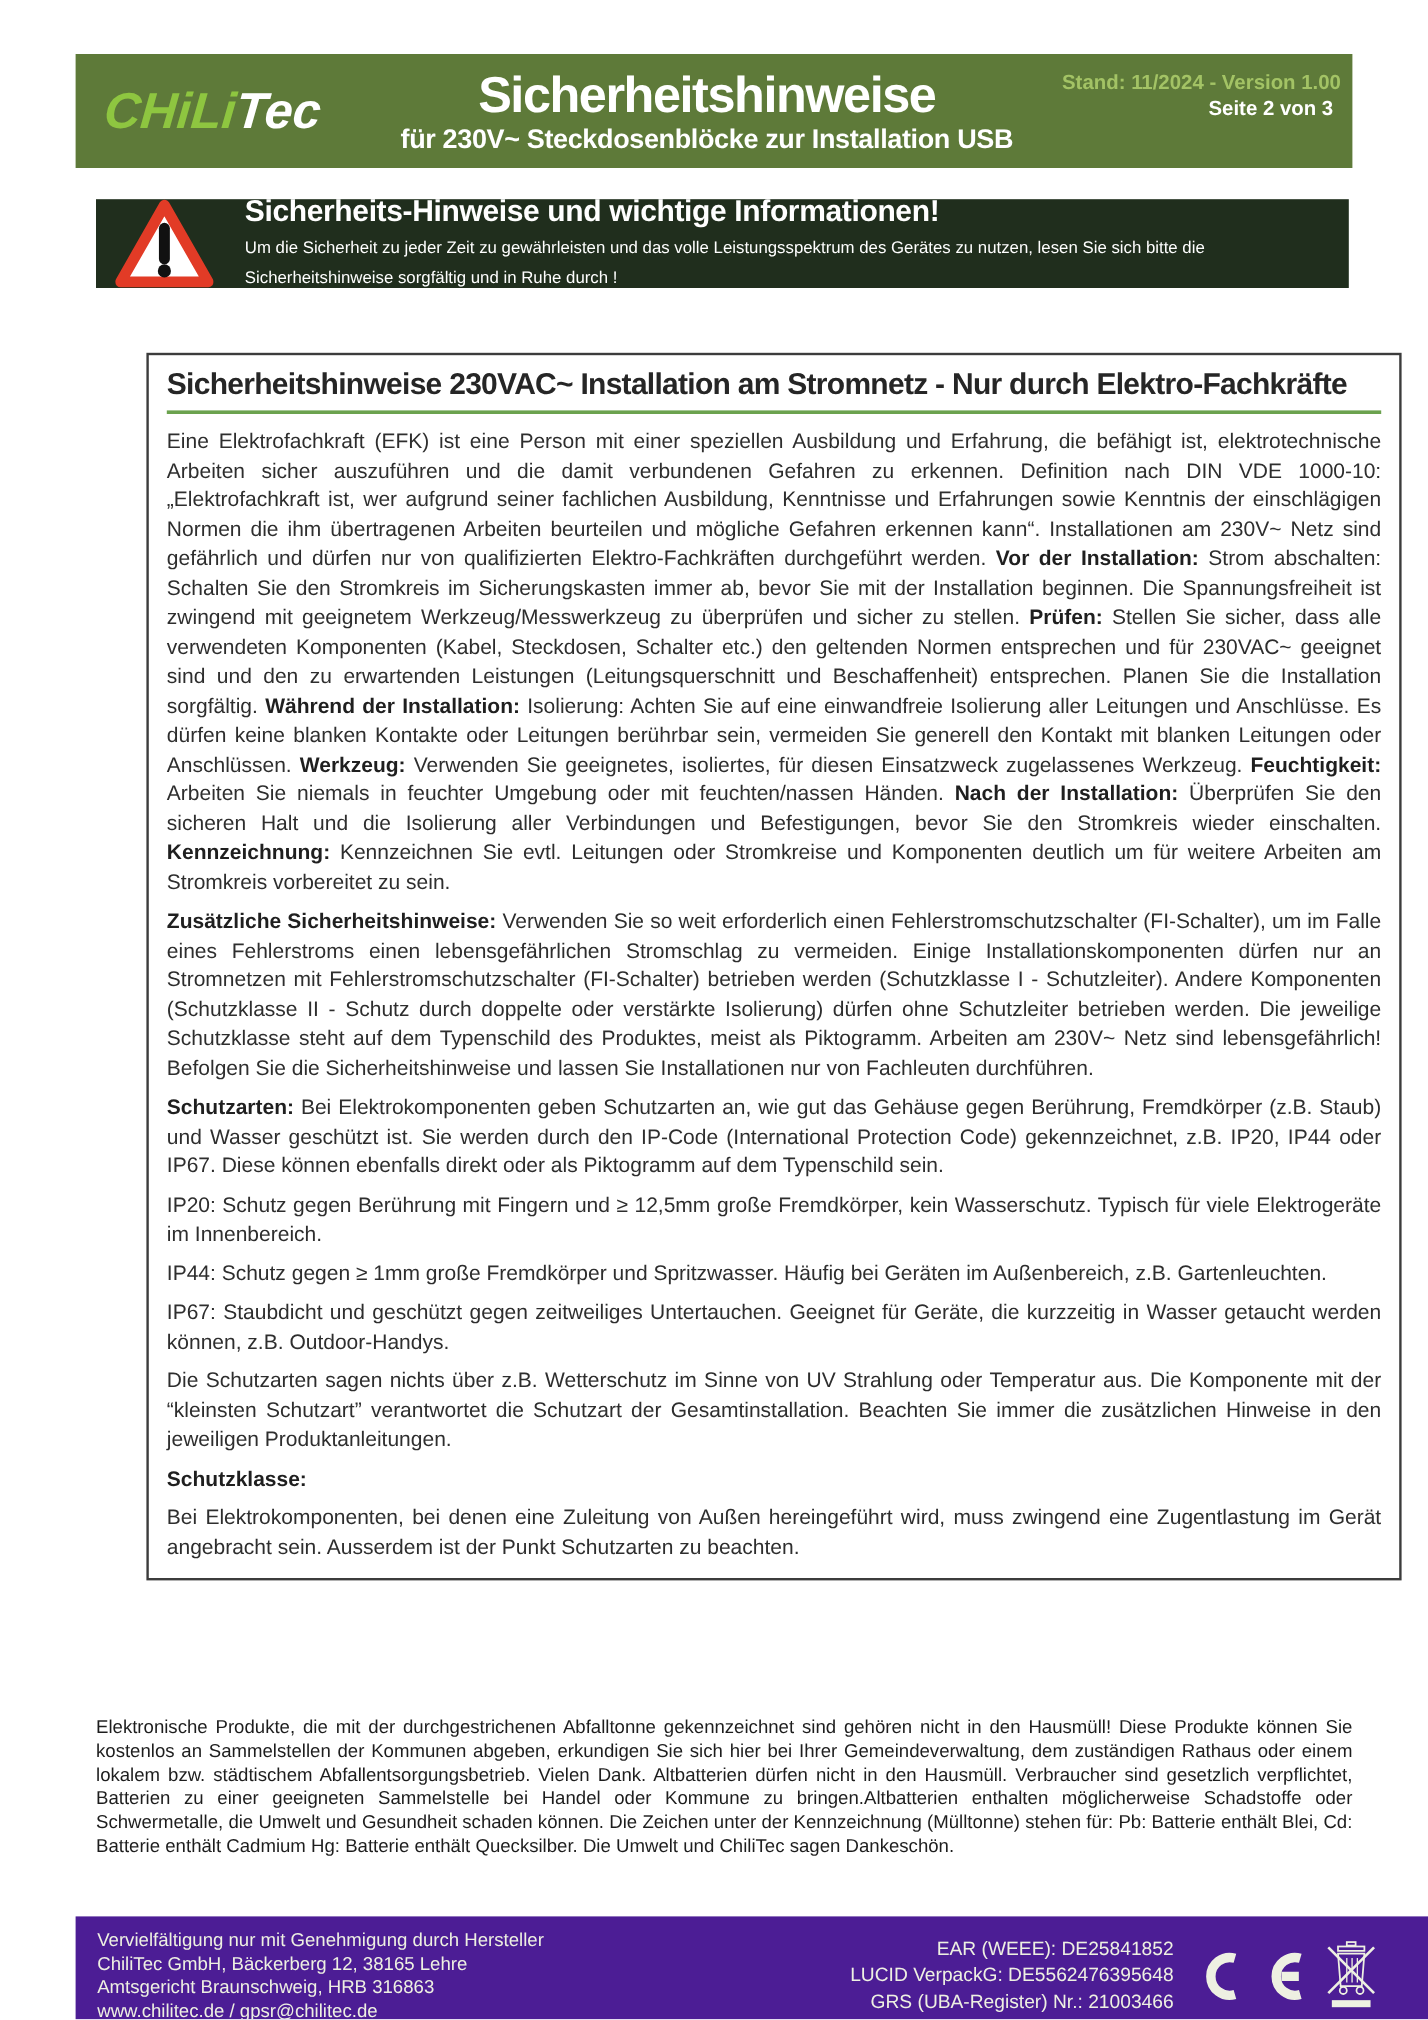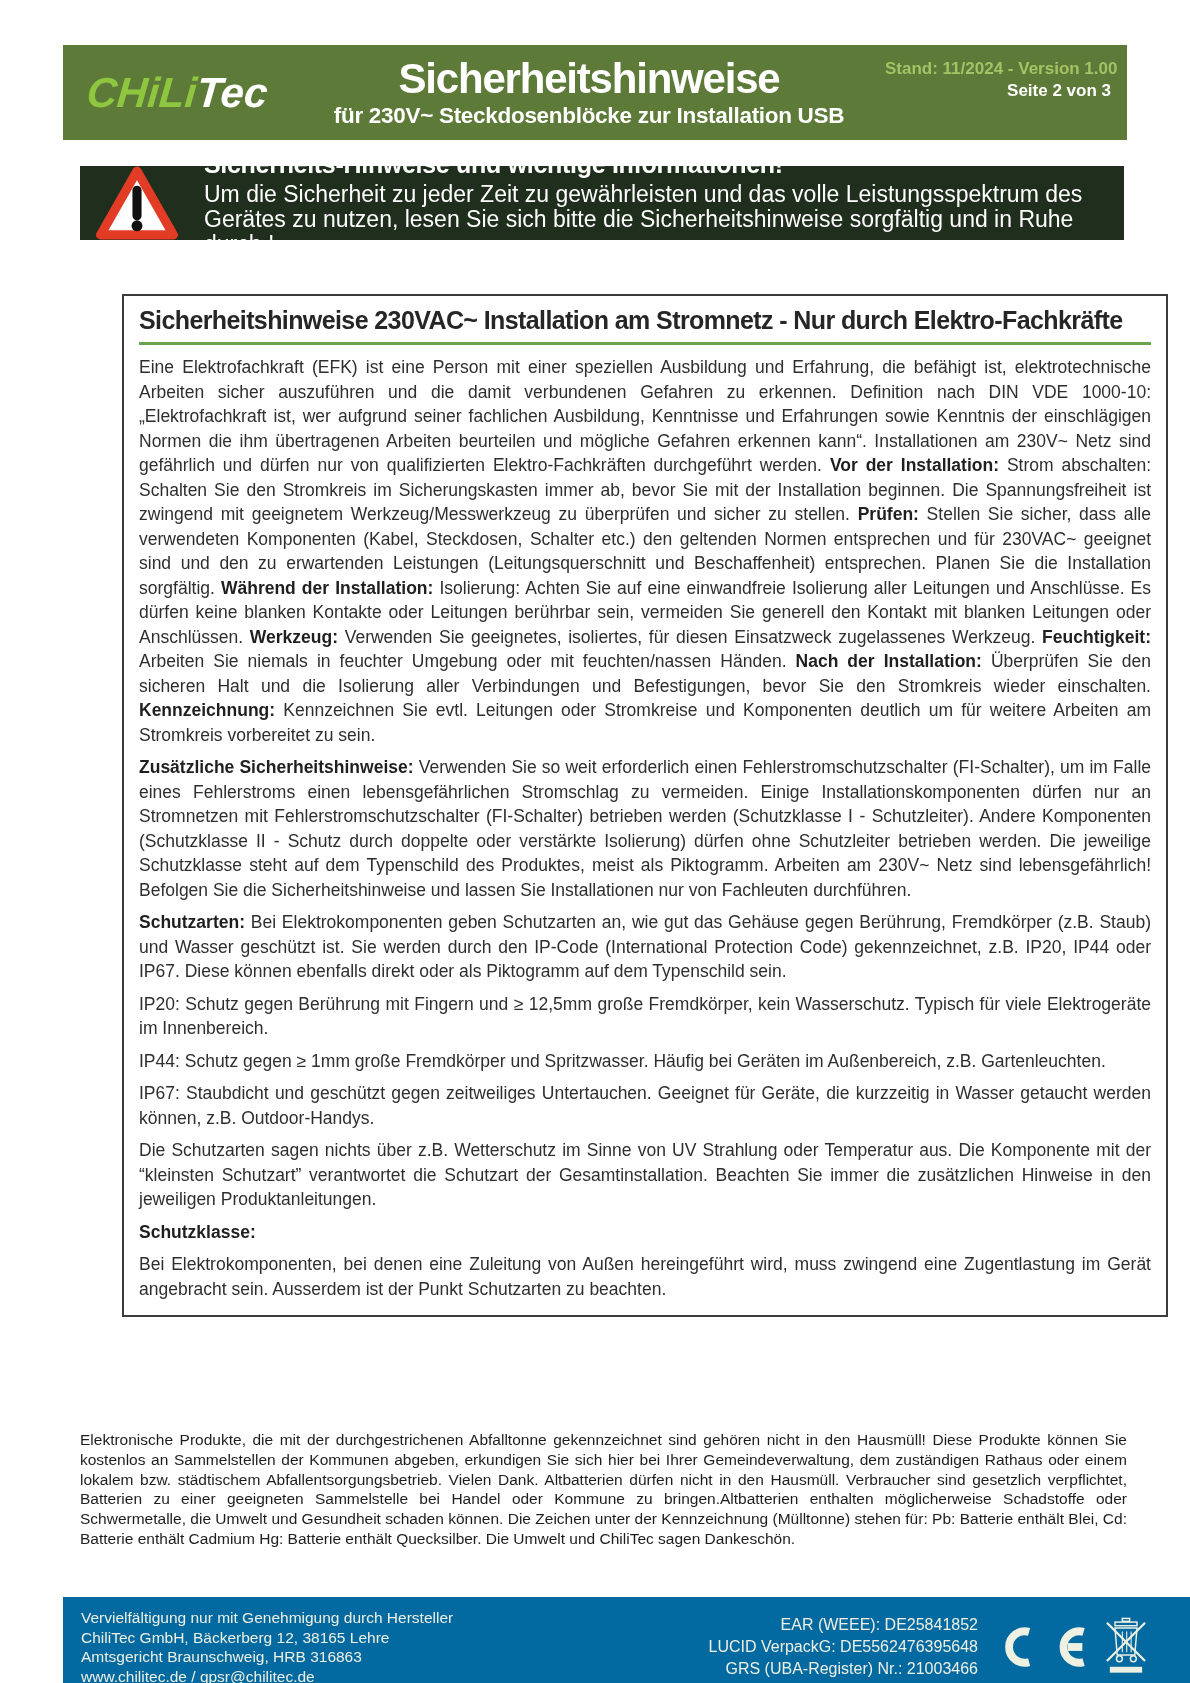--- a/index.html
+++ b/index.html
@@ -21,38 +21,38 @@
                   padding-top:13px; font-weight:bold; font-size:17px; line-height:22px; white-space:nowrap;margin-left:32px; }
   .stand { color:#a3c365; }
   .seite { color:#ffffff; }
 
   
   .banner { position:absolute; left:80px; top:166px; width:1044px; height:74px;
             background:#202e1d; display:flex; align-items:center; padding:0 10px 0 16px; }
   .banner-icon { flex:none; width:82px; display:flex; justify-content:center; }
   .banner-text { margin-left:26px; color:#ffffff; }
   .banner-title { font-size:25px; font-weight:bold; letter-spacing:-0.3px; margin-bottom:3px; }
-  .banner-body  { font-size:23px; line-height:25px; max-width:910px; }
+  .banner-body  { font-size:14px; line-height:25px; max-width:910px; }
 
   
   .mainbox { position:absolute; left:78px; top:294px; width:1046px; min-height:990px;
              border:2px solid #3c3c3c; background:#fff; padding:10px 15px 14px;margin-left:44px; }
   .box-heading { font-size:25px; font-weight:bold; color:#262626; letter-spacing:-0.6px;
                  white-space:nowrap; overflow:hidden; }
   .rule { height:3px; background:#6ba24e; margin:7px 0 10px; }
   .para { font-size:17.5px; line-height:24.5px; color:#2e2e2e; text-align:justify; margin:0 0 8px; }
   .para b { color:#1f1f1f; }
   .para:last-child { margin-bottom:0; }
 
   
   .disposal { position:absolute; left:80px; top:1430px; width:1047px;
               font-size:15.5px; line-height:19.8px; color:#1d1d1d; text-align:justify; }
 
   
-  .footerbar { position:absolute; left:63px; top:1597px; right:0; bottom:0; background:#0369a1;
+  .footerbar { position:absolute; left:63px; top:1597px; right:0; bottom:0; background:#4c1d95;
                color:#eef0e2; display:flex; justify-content:space-between; padding:11px 42px 0 18px; }
   .fleft { font-size:15.5px; line-height:19.5px; }
   .fright { display:flex; align-items:center; gap:16px; padding-top:2px; }
   .fright-lines { text-align:right; font-size:16px; line-height:22px; white-space:nowrap; }
   .icon-ce { width:92px; height:58px; }
   .icon-bin { width:44px; height:66px; margin-left:2px; }
 </style>
 </head>
 <body>
 

